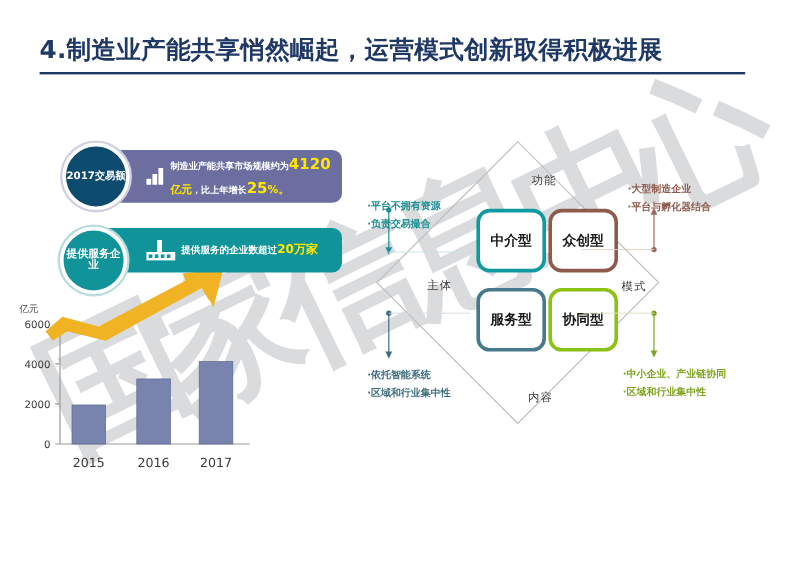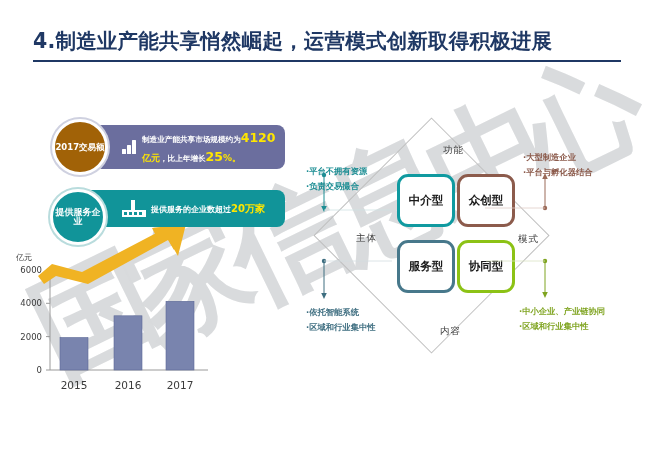--- a/index.html
+++ b/index.html
@@ -83,21 +83,21 @@
     align-items: center;
     justify-content: center;
     text-align: center;
     color: #ffffff;
     font-weight: bold;
     line-height: 1.05;
   }
   .badge-purple {
     left: 52px; top: 119px;
     width: 56px; height: 56px;
-    background: #a16207;
+    background: #0c4a6e;
     border: 3px solid #ffffff;
     box-shadow: 0 0 0 2px #cfd1e0;
     font-size: 8.5px;
   }
   .badge-teal {
     left: 50px; top: 189px;
     width: 56px; height: 56px;
     background: #119499;
     border: 3px solid #ffffff;
     box-shadow: 0 0 0 2px #b9dcdd;

